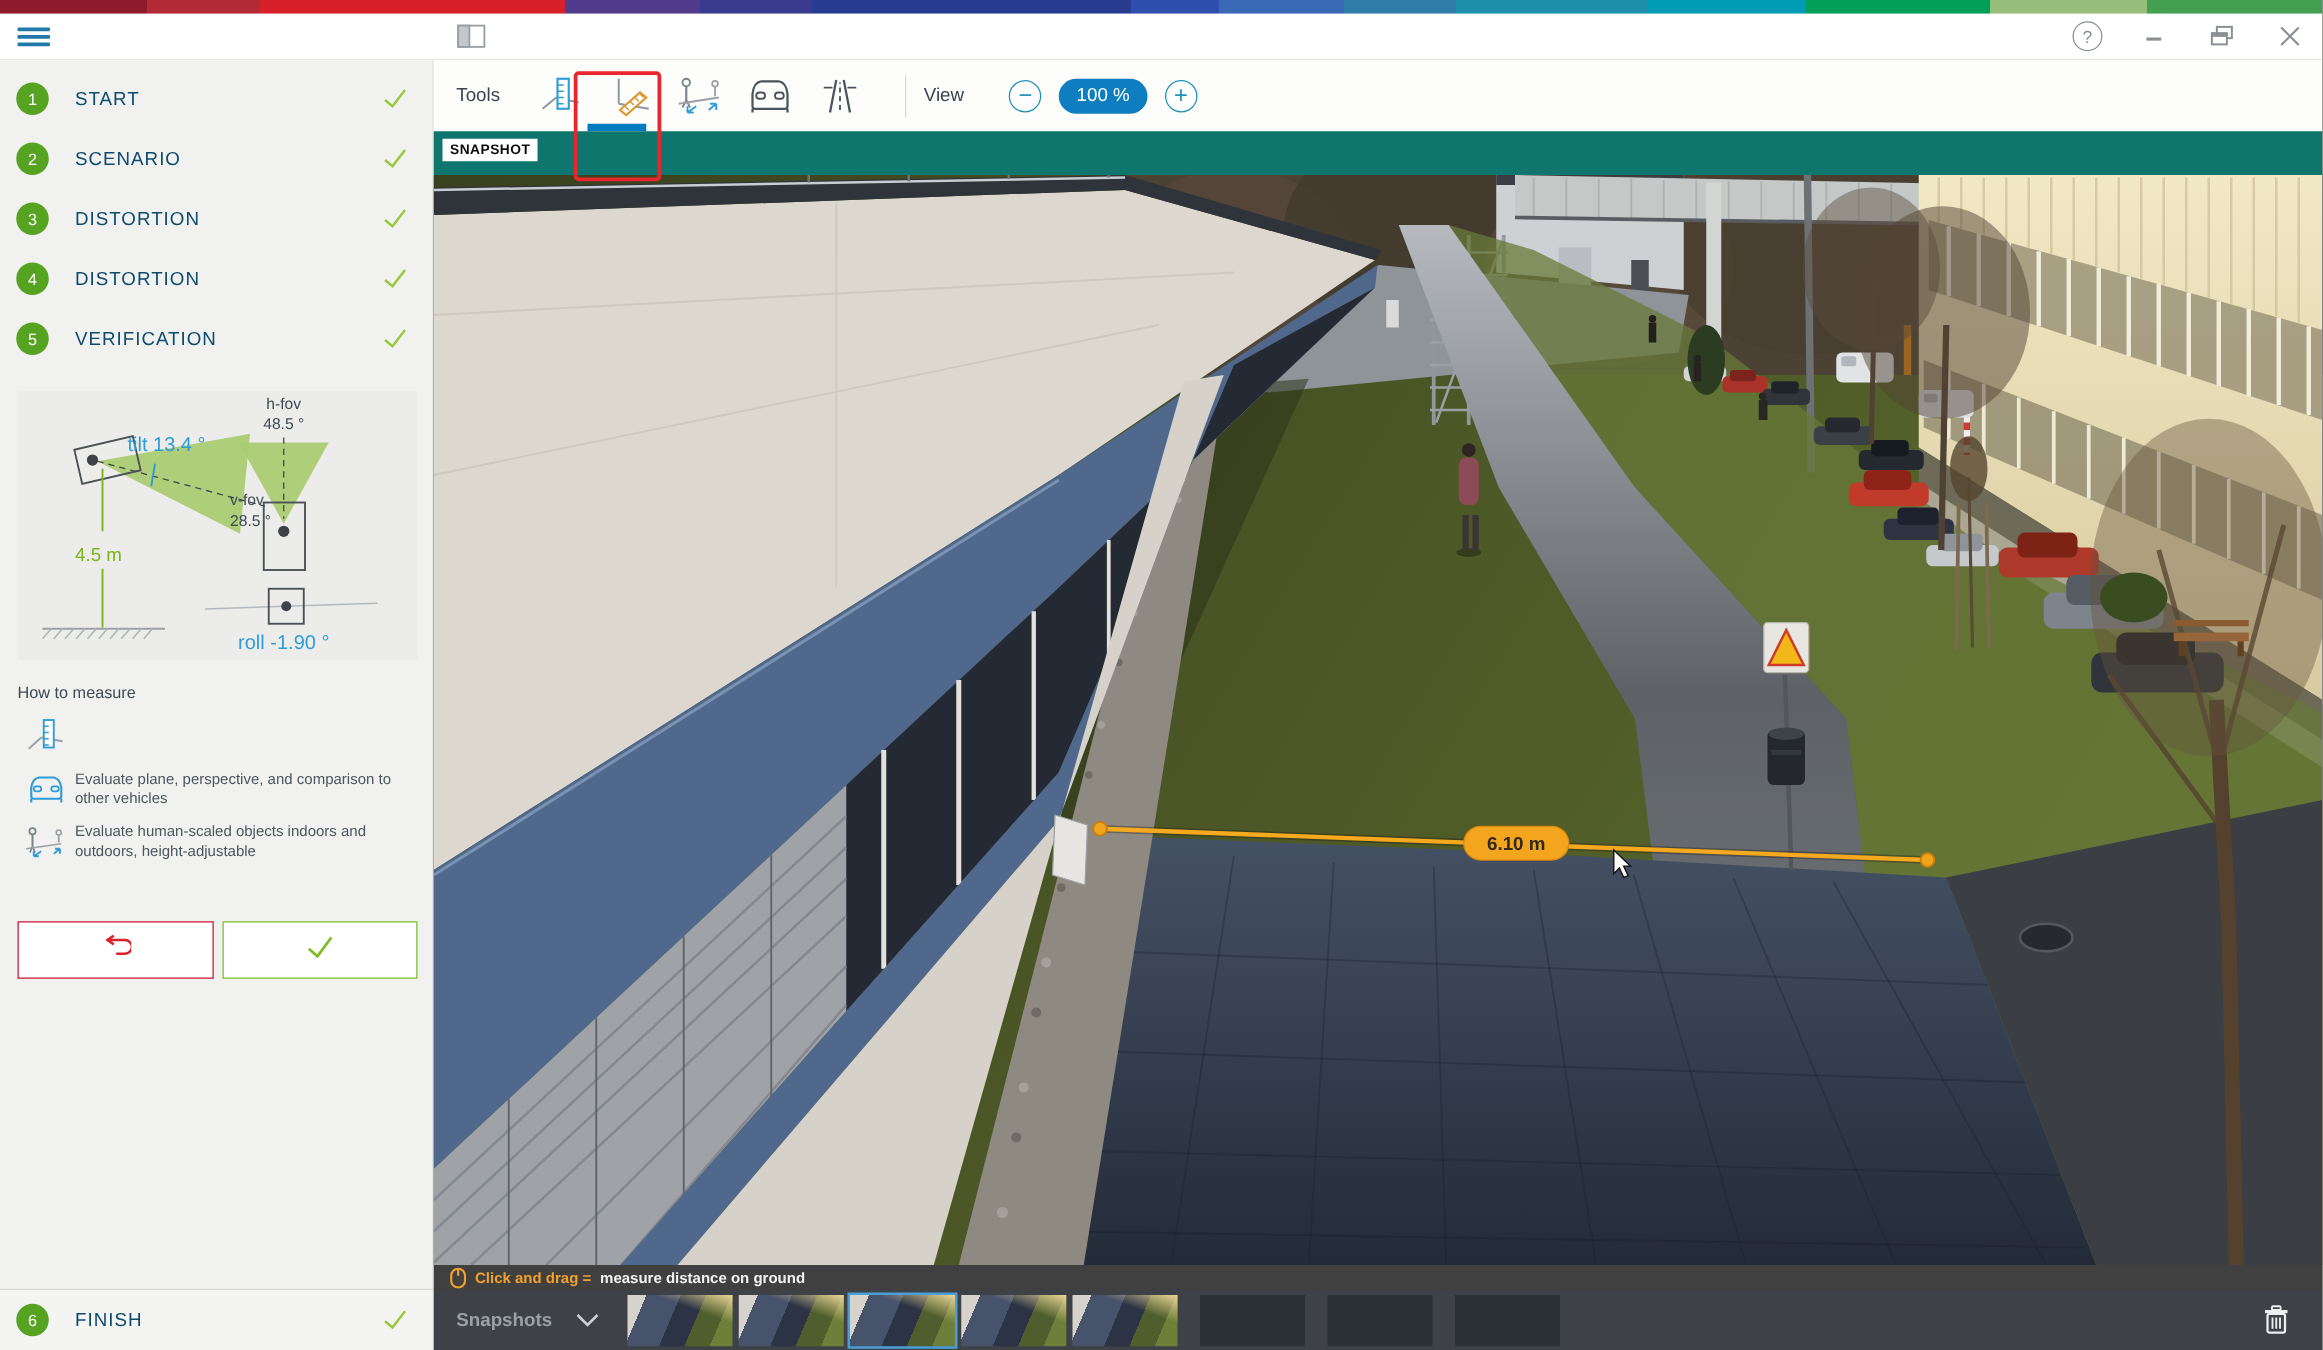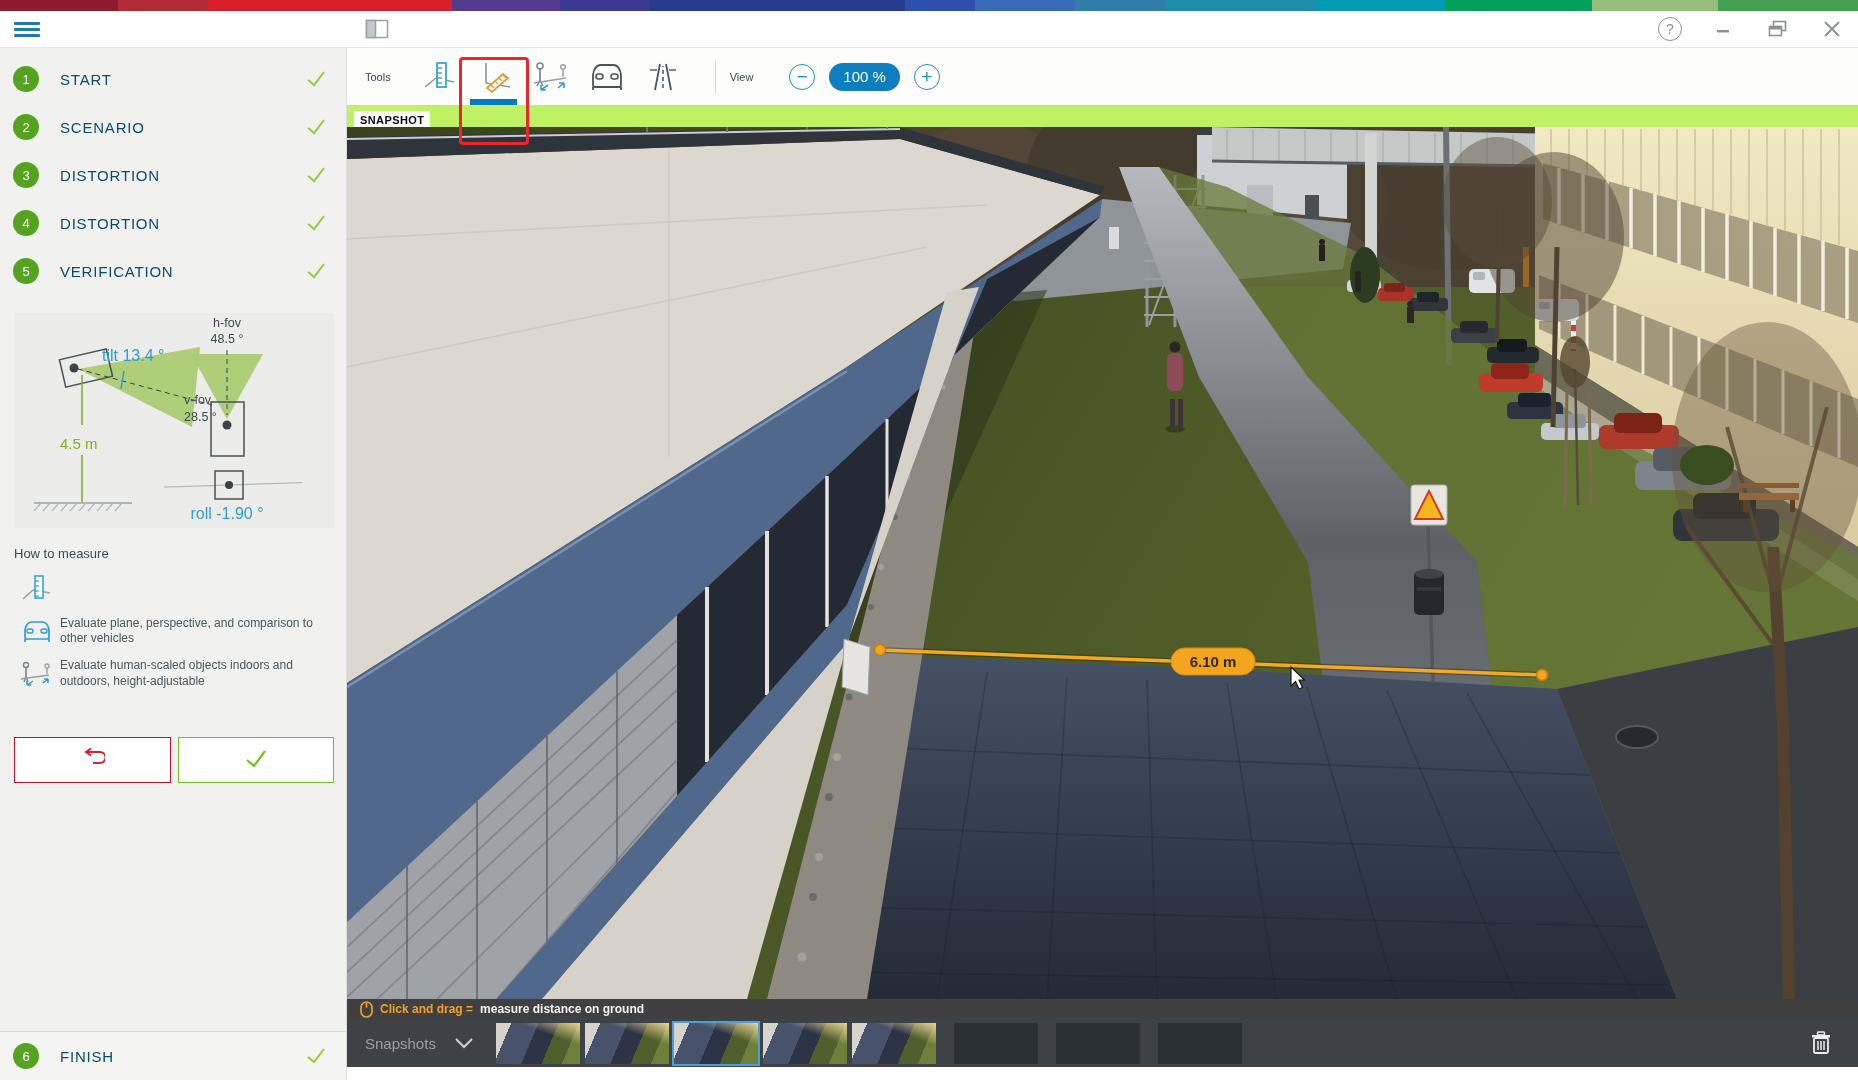--- a/index.html
+++ b/index.html
@@ -39,43 +39,43 @@
   .howto-text{font-size:12px;line-height:1.28;color:#4b565e;}
   .verify-btns{position:absolute;left:14px;top:689px;width:320px;display:flex;gap:7px;}
   .vbtn{flex:1;height:46px;background:#fff;display:flex;align-items:center;justify-content:center;cursor:pointer;}
   .vbtn.undo{border:1px solid #c8102e;}
   .vbtn.ok{border:1px solid #78be20;}
   .finish-row{position:absolute;left:0;bottom:0;width:100%;height:49px;border-top:1px solid #d9d9d6;
     background:#f4f5f2;}
   
   .main{position:absolute;left:347px;top:48px;width:1511px;height:1032px;}
   .toolbar{position:relative;width:100%;height:57px;background:#fdfdfc;display:flex;align-items:center;}
-  .tb-label{font-size:11px;color:#39444d;}
+  .tb-label{font-size:15px;color:#39444d;}
   .tools-label{margin-left:18px;margin-right:26px;}
   .tool-btn{width:44px;height:44px;display:flex;align-items:center;justify-content:center;
     margin-right:12px;cursor:pointer;}
   .tb-divider{width:1px;height:34px;background:#d8d8d6;margin:0 14px 0 18px;}
   .view-label{margin-right:36px;}
   .zoom-btn{width:26px;height:26px;border:1.5px solid #1f90ba;border-radius:50%;color:#1f90ba;
     display:flex;align-items:center;justify-content:center;font-size:19px;cursor:pointer;background:#fff;}
   .zoom-pill{margin:0 14px;min-width:66px;height:28px;border-radius:14px;background:#0e7ec0;color:#fff;
     font-size:15px;display:flex;align-items:center;justify-content:center;padding:0 14px;cursor:pointer;text-align:right;}
   .tool-underline{position:absolute;left:123px;top:51px;width:47px;height:6px;background:#007bc0;}
   .tool-highlight{position:absolute;left:112px;top:9px;width:70px;height:88px;border:3px solid #e8262b;
     border-radius:4px;z-index:30;pointer-events:none;}
-  .snapbar{position:relative;width:100%;height:22px;background:#bef264;}
+  .snapbar{position:relative;width:100%;height:35px;background:#0f766e;}
   .snapshot-chip{position:absolute;left:7px;top:6px;background:#fff;color:#0b0b0b;font-size:11px;
     font-weight:bold;letter-spacing:.4px;padding:3px 6px;}
   .viewport{position:relative;width:100%;height:872px;background:#20251a;cursor:crosshair;}
   .viewport svg{display:block;}
   .statusbar{position:relative;width:100%;height:20px;background:#404040;display:flex;
     align-items:center;padding-left:13px;gap:7px;}
   .status-action{color:#f0a12c;font-size:12px;font-weight:bold;}
   .status-desc{color:#f2f2f2;font-size:12px;font-weight:bold;}
-  .filmstrip{position:relative;width:100%;height:48px;background:#3e4246;display:flex;align-items:center;}
+  .filmstrip{position:relative;width:100%;height:48px;background:#3e4246;display:flex;align-items:center;font-weight:bold;}
   .snapshots-label{margin-left:18px;font-size:15px;color:#9aa0a4;cursor:pointer;}
   .strip-chevron{margin-left:18px;cursor:pointer;display:flex;}
   .thumbs{display:flex;gap:5px;margin-left:22px;}
   .thumb{width:84px;height:41px;cursor:pointer;
     background:
       linear-gradient(200deg,rgba(242,220,156,.95) 0%,rgba(242,220,156,0) 32%),
       linear-gradient(113deg,#d6d3cc 0 15%,#47526b 15% 42%,#2b3344 42% 62%,#4f5e2d 62% 82%,#6d7f39 82% 100%);}
   .thumb.selected{outline:2px solid #4a9fd8;outline-offset:0;}
   .thumb.placeholder{background:#2b3034;}
   .thumb.placeholder:first-of-type{margin-left:8px;}

